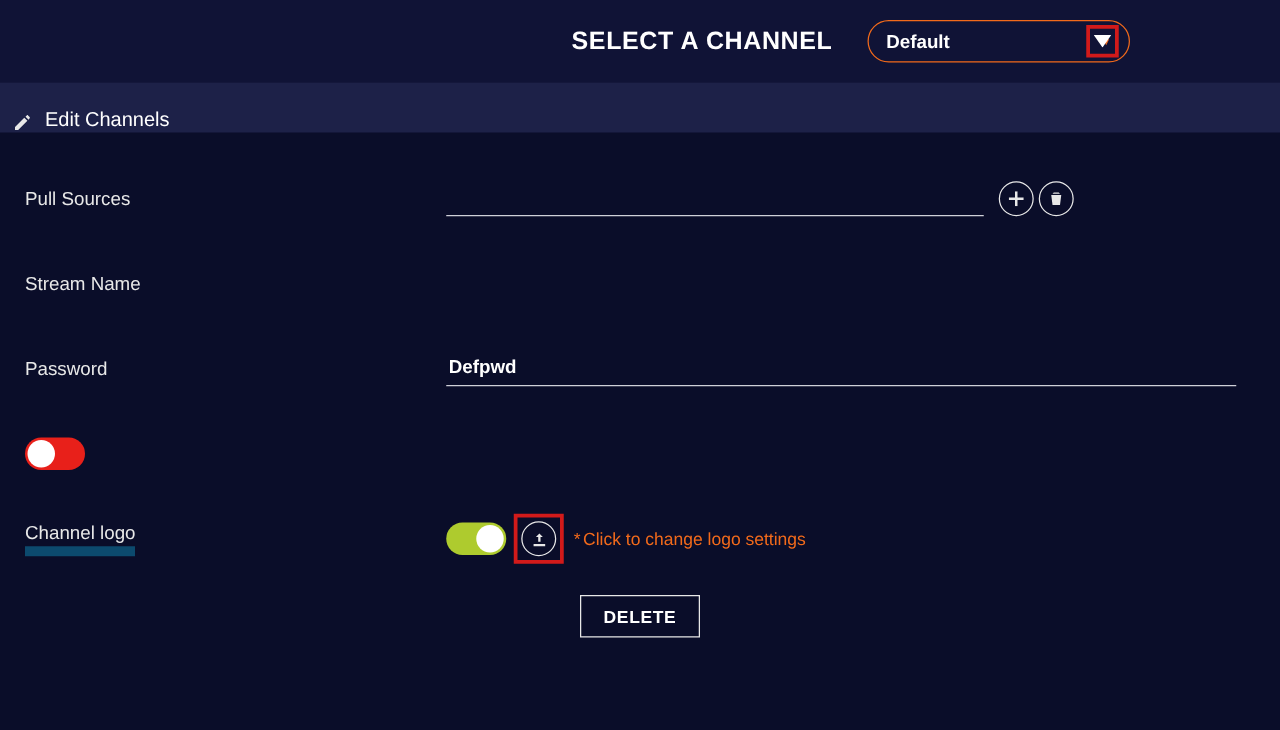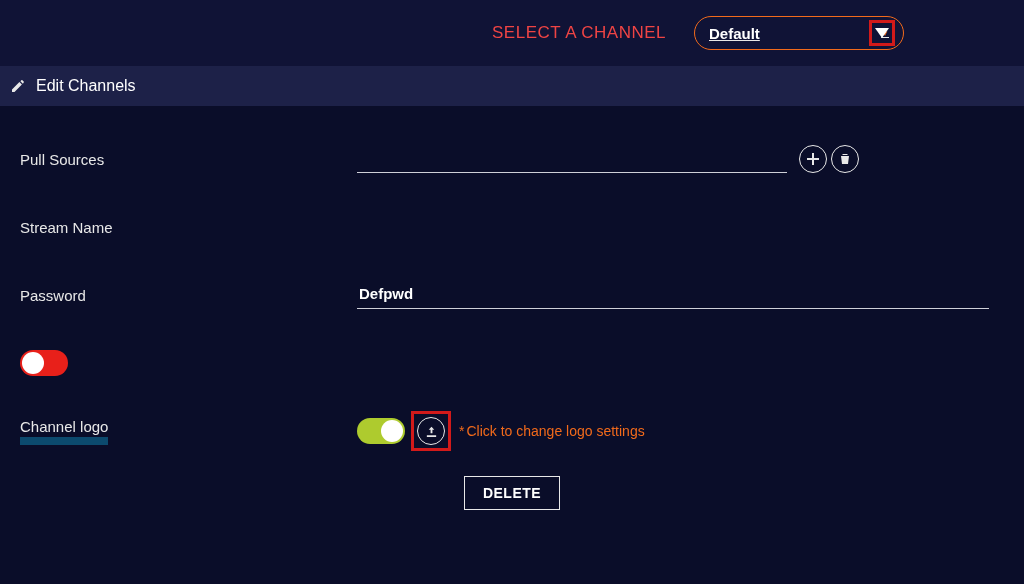--- a/index.html
+++ b/index.html
@@ -15,36 +15,35 @@
     width: 100%;
     height: 66px;
     background: #101336;
     display: flex;
     align-items: center;
     justify-content: flex-end;
     padding-right: 120px;
     gap: 28px;
   }
   .select-label {
-    color: #ef4444;
-    font-size: 17px;
-    font-weight: 400;
+    color: #ffffff;
+    font-size: 20px;
+    font-weight: 700;
     letter-spacing: 0.5px;
   }
   .channel-select {
     position: relative;
     width: 210px;
     height: 34px;
     border: 1px solid #f26a1b;
     border-radius: 17px;
     display: flex;
     align-items: center;
     padding: 0 14px;
     cursor: pointer;
-    text-decoration: underline;
   }
   .channel-select .sel-text {
     color: #fff;
     font-size: 15px;
     font-weight: 700;
     flex: 1;
   }
   .channel-select .mini-caret {
     color: #f26a1b;
     font-size: 8px;
@@ -61,21 +60,21 @@
     align-items: center;
     justify-content: center;
   }
   .caret-box svg { display:block; }
 
   .section-title-bar {
     width: 100%;
     height: 40px;
     background: #1d2148;
     display: flex;
-    align-items: center;
+    align-items: flex-end;
     padding-left: 10px;
     gap: 10px;
     font-size: 16px;
     color: #fff;
   }
 
   .form {
     padding: 30px 20px 0 20px;
   }
   .row {

